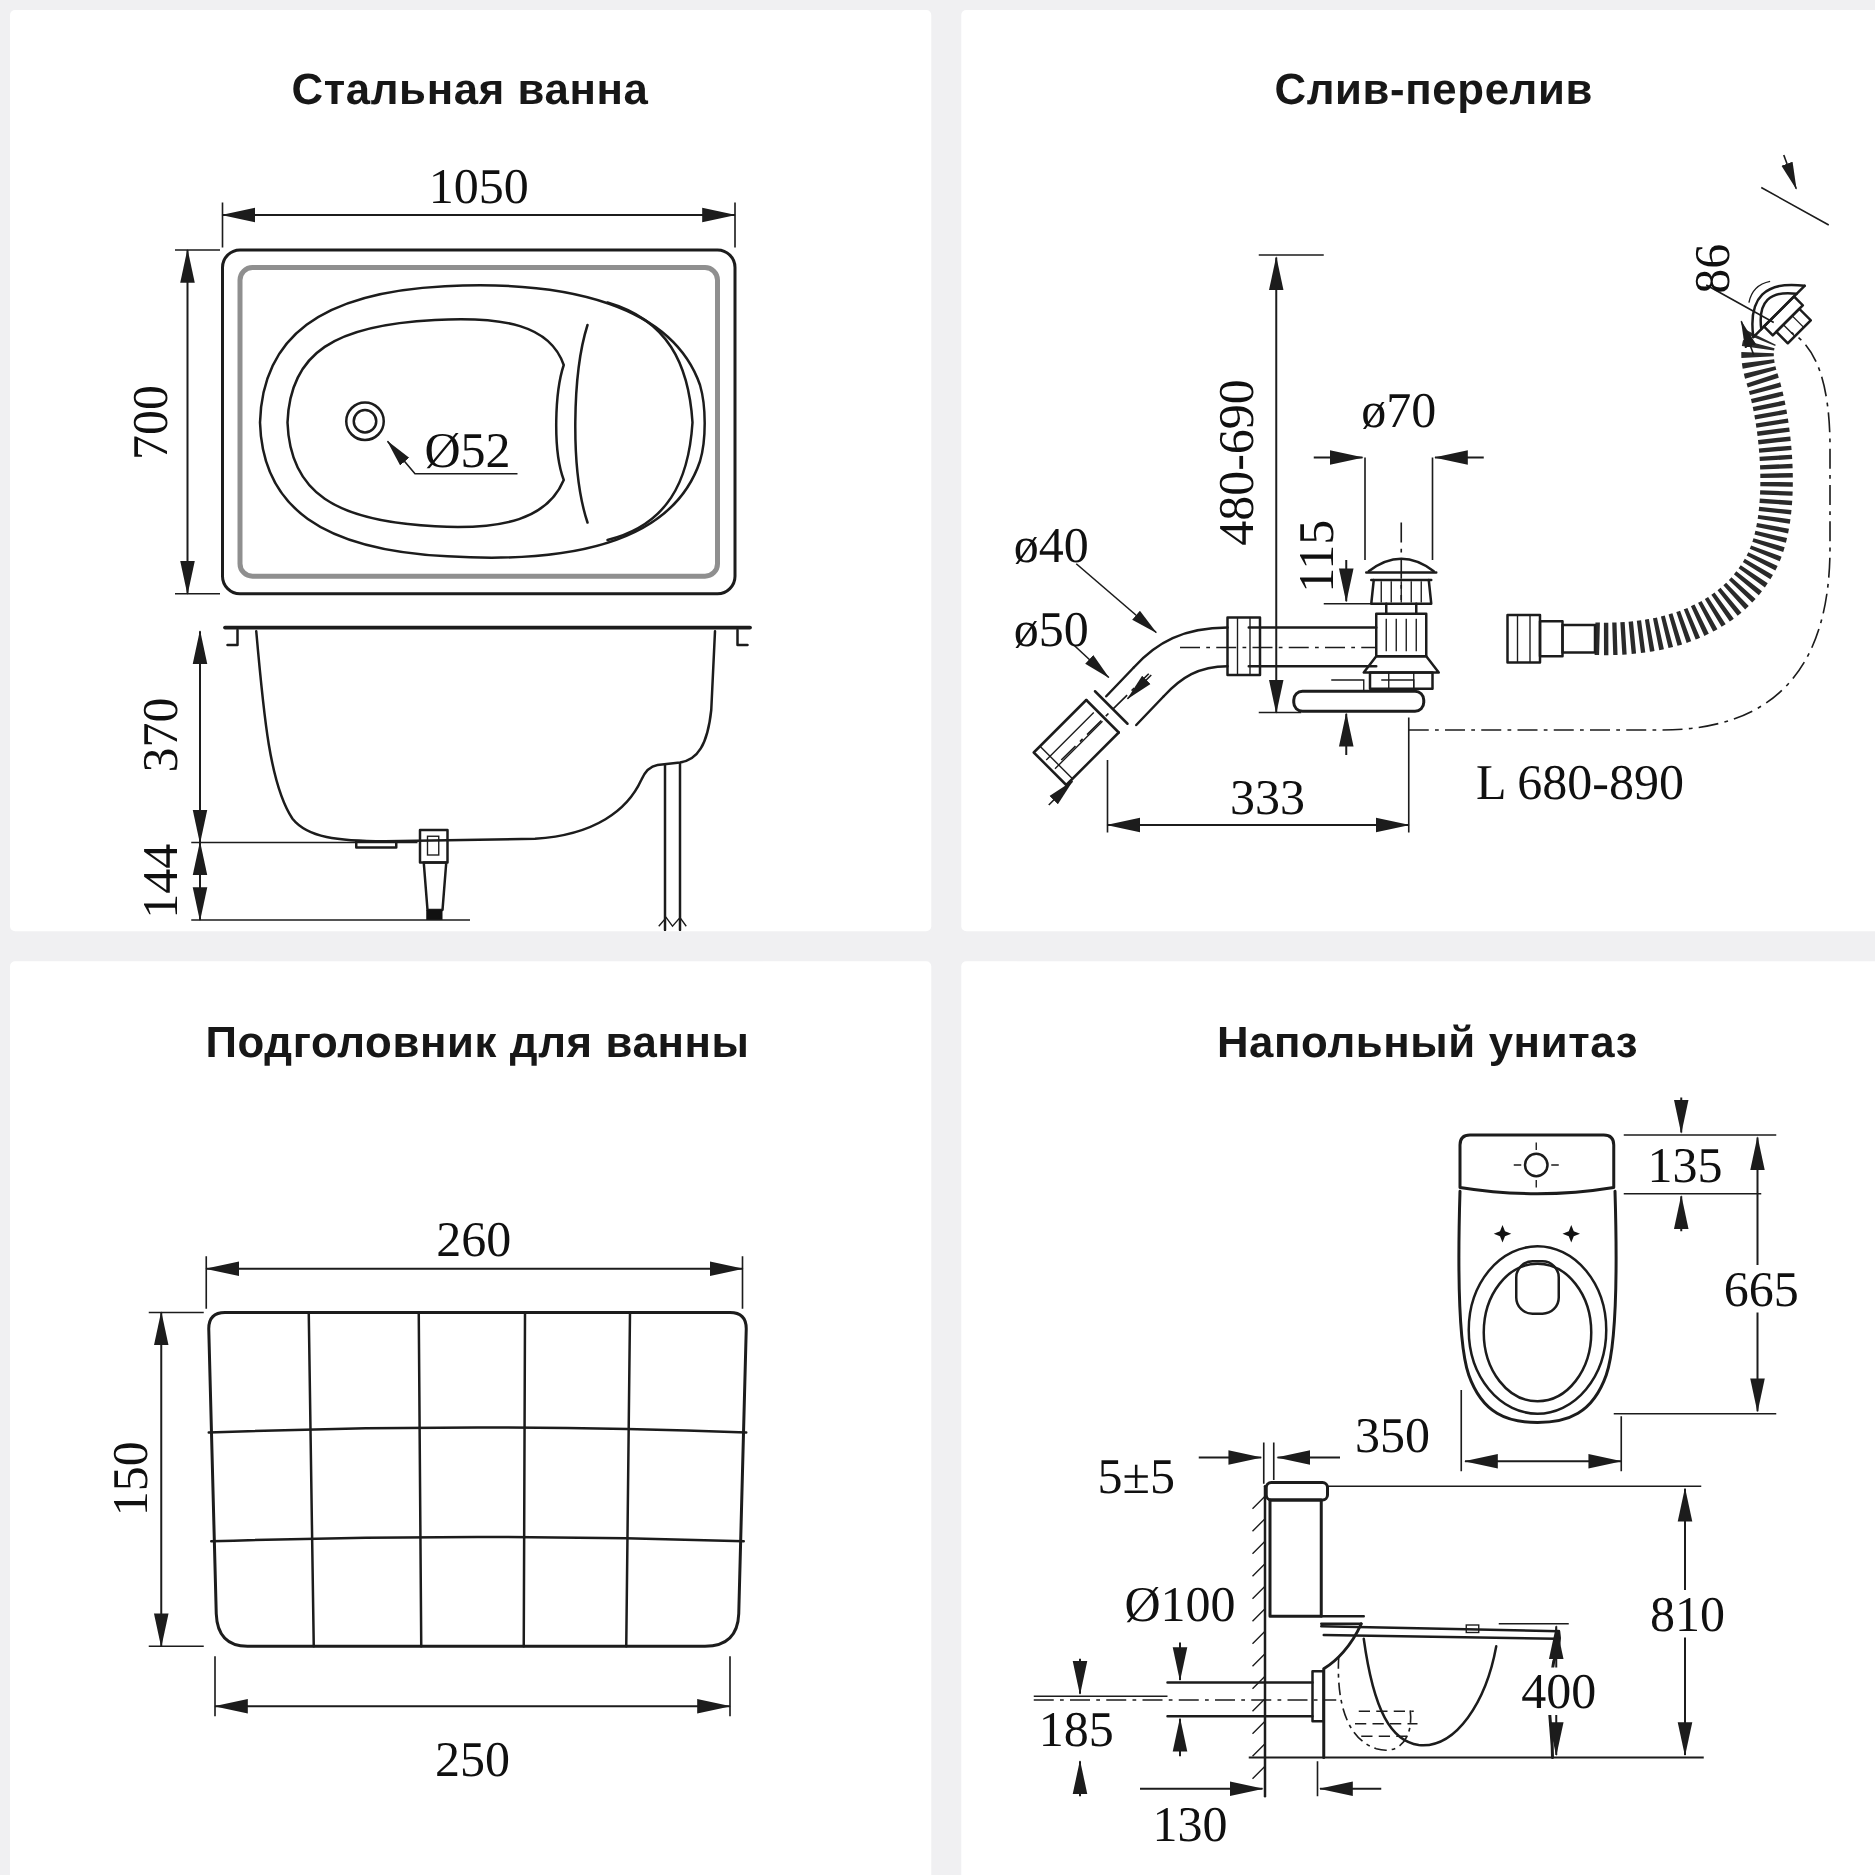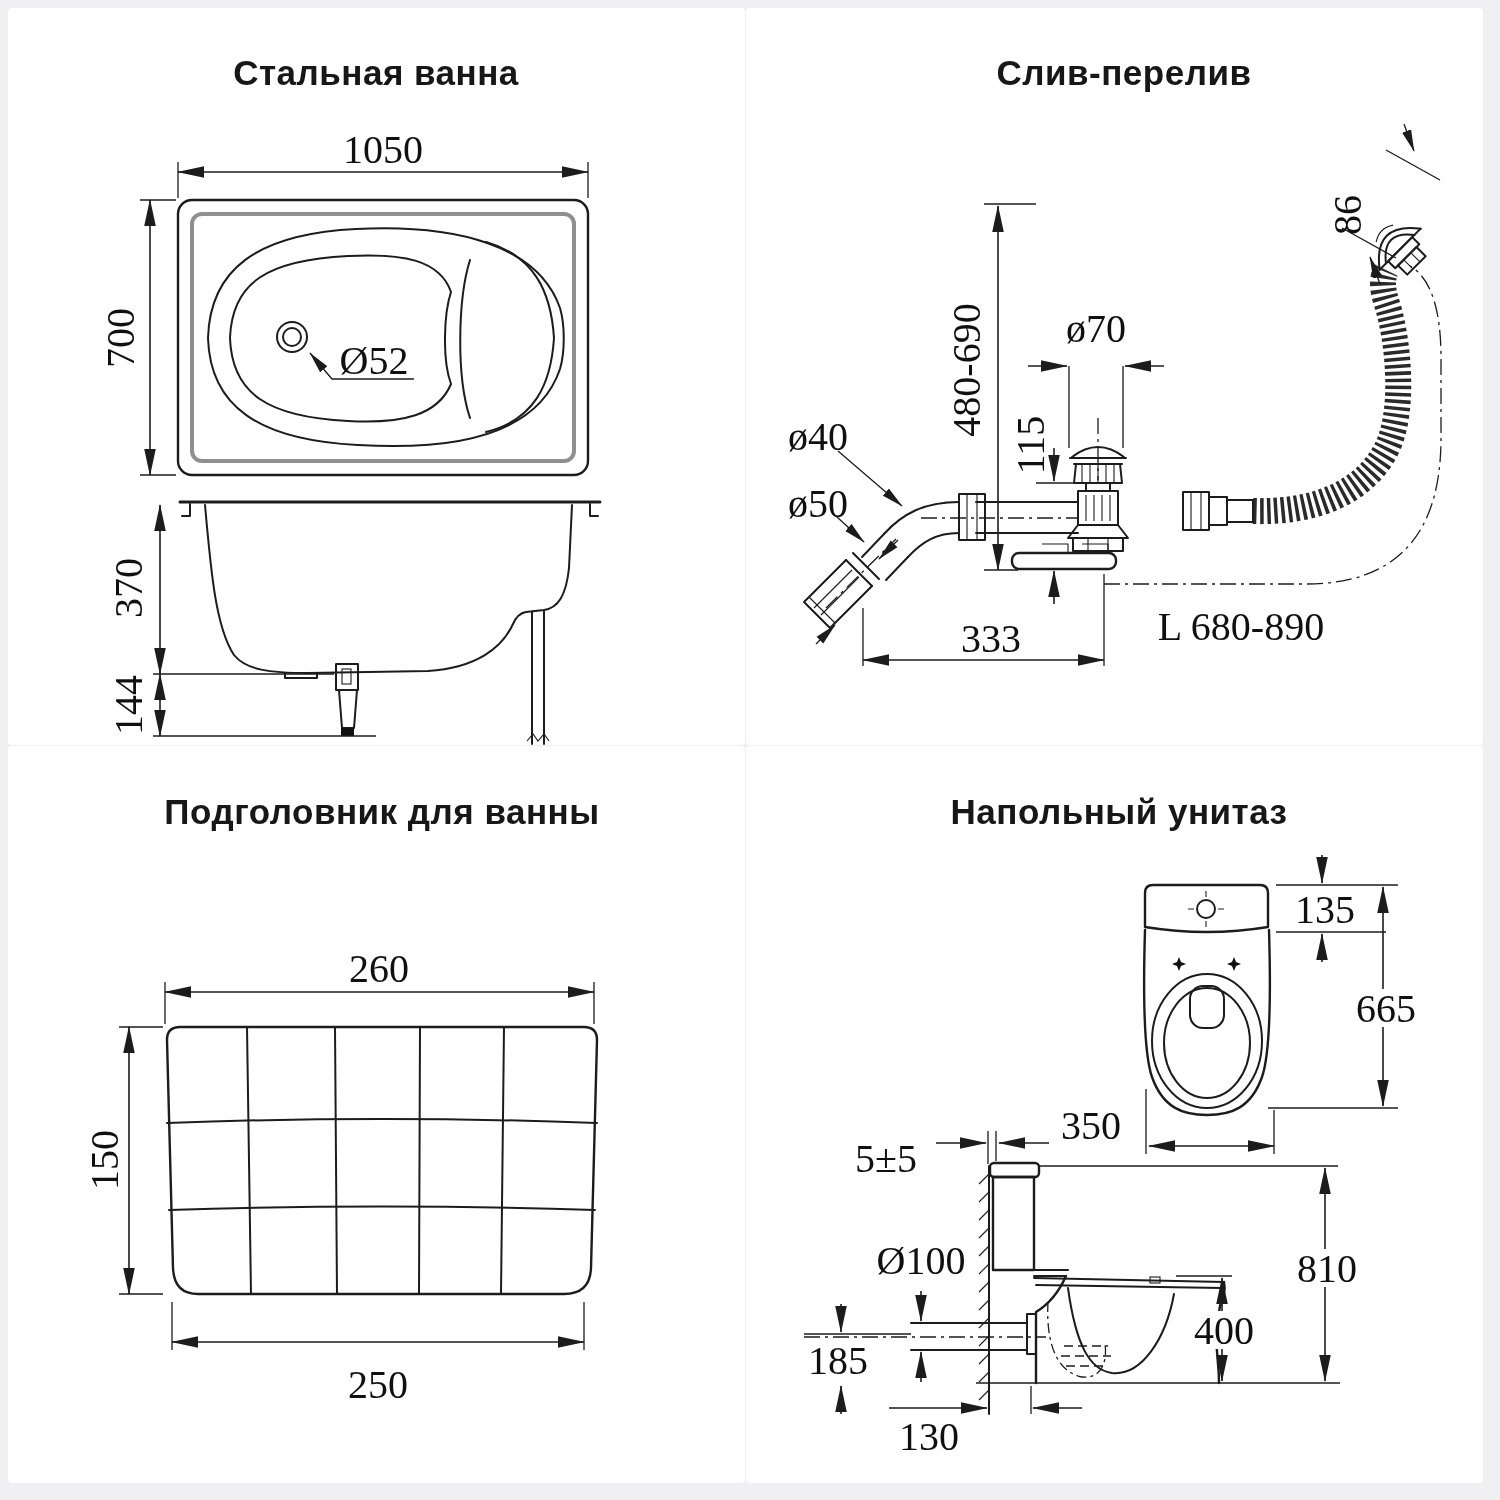--- a/index.html
+++ b/index.html
@@ -5,21 +5,21 @@
   html,body{margin:0;padding:0;}
   body{
     width:1500px;height:1500px;
     background:#f0f0f2;
     font-family:"Liberation Sans",sans-serif;
   }
   .grid{
     display:grid;
     grid-template-columns:737px 737px;
     grid-template-rows:737px 737px;
-    gap:1px;
+    gap:24px;
     padding:8px;
     width:1500px;height:1164px;
     box-sizing:border-box;
   }
   .card{
     background:#ffffff;
     border-radius:4px;
     overflow:hidden;
   }
   svg{display:block;}

